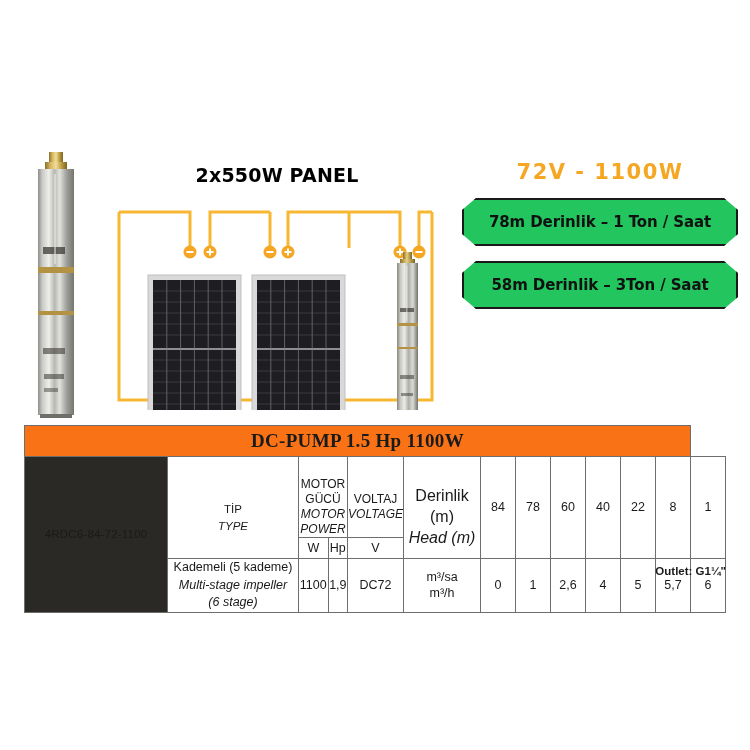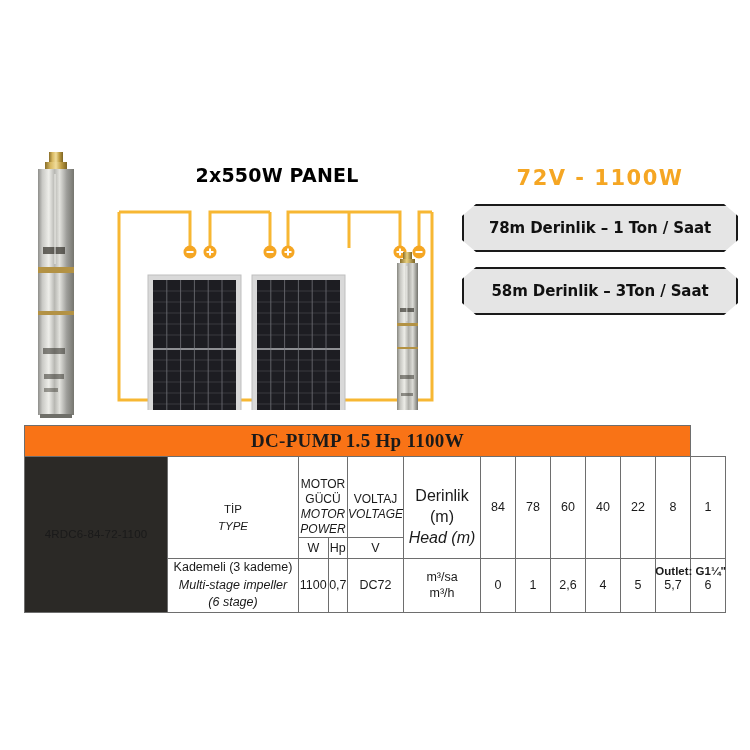--- a/index.html
+++ b/index.html
@@ -18,28 +18,28 @@
 
   
   .diagram{position:absolute;left:112px;top:160px;width:330px;height:250px;}
   .diagram-title{
     position:absolute;left:0;top:4px;width:330px;text-align:center;
     font-family:"DejaVu Sans", sans-serif;
     font-size:19px;font-weight:bold;color:#000000;letter-spacing:.2px;
   }
 
   
-  .right-col{position:absolute;left:462px;top:166px;width:276px;}
+  .right-col{position:absolute;left:462px;top:160px;width:276px;}
   .voltage-title{
     text-align:center;font-family:"DejaVu Sans", sans-serif;
     font-size:21px;font-weight:bold;color:#f5a623;
     letter-spacing:1.5px;margin:0 0 14px 0;
   }
   .badge{
-    position:relative;height:44px;margin-bottom:15px;background:#e5e5e5;
+    position:relative;height:44px;margin-bottom:15px;background:#22c55e;
     border:2px solid #1a1a1a;
     clip-path:polygon(14px 0,calc(100% - 14px) 0,100% 12px,100% calc(100% - 12px),
                       calc(100% - 14px) 100%,14px 100%,0 calc(100% - 12px),0 12px);
     display:flex;align-items:center;justify-content:center;
   }
   .badge-text{
     font-family:"DejaVu Sans", sans-serif;
     font-size:15px;font-weight:bold;color:#111111;letter-spacing:-.1px;
     white-space:nowrap;
   }
@@ -294,26 +294,26 @@
       <td class="num" rowspan="2">8</td>
       <td class="num" rowspan="2">1</td>
     </tr>
     <tr class="unit-row">
       <td>W</td>
       <td>Hp</td>
       <td>V</td>
     </tr>
     <tr class="data-row">
       <td class="type-cell">
-        <div>Kademeli (3 kademe)</div>
+        <div>Kademeli (5 kademe)</div>
         <div class="en">Multi-stage impeller</div>
         <div class="en">(6 stage)</div>
       </td>
       <td>1100</td>
-      <td>0,7</td>
+      <td>1,9</td>
       <td>DC72</td>
       <td class="head-label">
         <div>m³/sa</div>
         <div class="en">m³/h</div>
       </td>
       <td class="num">0</td>
       <td class="num">1</td>
       <td class="num">2,6</td>
       <td class="num">4</td>
       <td class="num">5</td>

